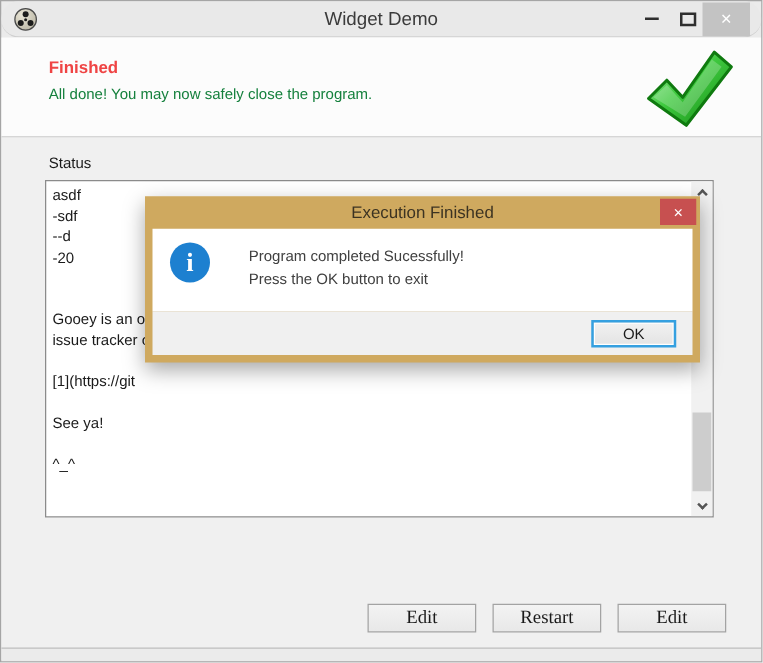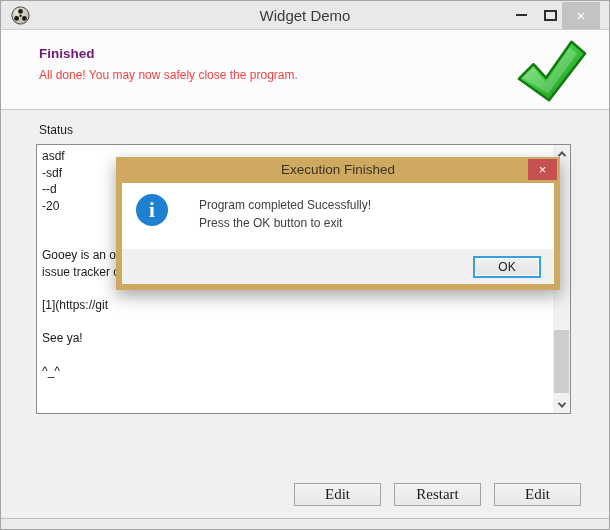--- a/index.html
+++ b/index.html
@@ -2,32 +2,32 @@
 <html><head>
 <meta charset="utf-8">
 <style>
   * { margin:0; padding:0; box-sizing:border-box; }
   body { font-family:"Liberation Sans", sans-serif; background:#d8d8d8; }
   .win {
     position:relative; width:610px; height:530px;
     background:#ebebeb; border:1px solid #a5a5a5; overflow:hidden;
   }
   
-  .titlebar { position:relative; height:29px; background:#e9e9e9; border-bottom:1px solid #cfcfcf; }
+  .titlebar { position:relative; height:29px; background:#e9e9e9; border-bottom:1px solid #cfcfcf;border-radius:14px; }
   .appicon { position:absolute; left:10px; top:5px; width:19px; height:19px; }
   .title { position:absolute; left:0; right:0; top:0; height:29px; line-height:29px;
            text-align:center; font-size:15px; color:#3b3b3b; }
   .ctrl-min { position:absolute; right:82px; top:13px; width:11px; height:2px; background:#2e2e2e; }
   .ctrl-max { position:absolute; right:52px; top:9px; width:13px; height:11px; border:2px solid #2e2e2e; background:transparent; }
   .ctrl-close { position:absolute; right:9px; top:1px; width:38px; height:27px; background:#c3c3c3;
                 color:#ffffff; font-size:15px; line-height:27px; text-align:center; }
   
   .header { position:relative; height:80px; background:#fcfcfc; border-bottom:1px solid #c9c9c9; }
-  .h-title { position:absolute; left:38px; top:16px; font-size:13.5px; font-weight:bold; color:#701a75; }
-  .h-sub   { position:absolute; left:38px; top:38px; font-size:12px; color:#ef4444; }
+  .h-title { position:absolute; left:38px; top:16px; font-size:13.5px; font-weight:bold; color:#ef4444; }
+  .h-sub   { position:absolute; left:38px; top:38px; font-size:12px; color:#15803d; }
   .check   { position:absolute; right:20px; top:4px; }
   
   .bodyarea { position:relative; height:409px; background:#f0f0f0; border-bottom:1px solid #bdbdbd;padding-left:48px; }
   .outside  { height:9px; background:#ebebeb; }
   .status-label { position:absolute; left:38px; top:13px; font-size:12px; color:#1a1a1a; }
   .textarea { position:absolute; left:35px; top:34px; width:535px; height:270px;
               background:#ffffff; border:1px solid #8b8b8b; overflow:hidden; }
   .textarea pre { font-family:"Liberation Sans", sans-serif; font-size:12px; line-height:16.5px;
                   color:#1a1a1a; padding:3px 0 0 5px; white-space:pre; }
   .vscroll { position:absolute; right:0; top:0; width:17px; height:100%; background:#f1f1f1; }

